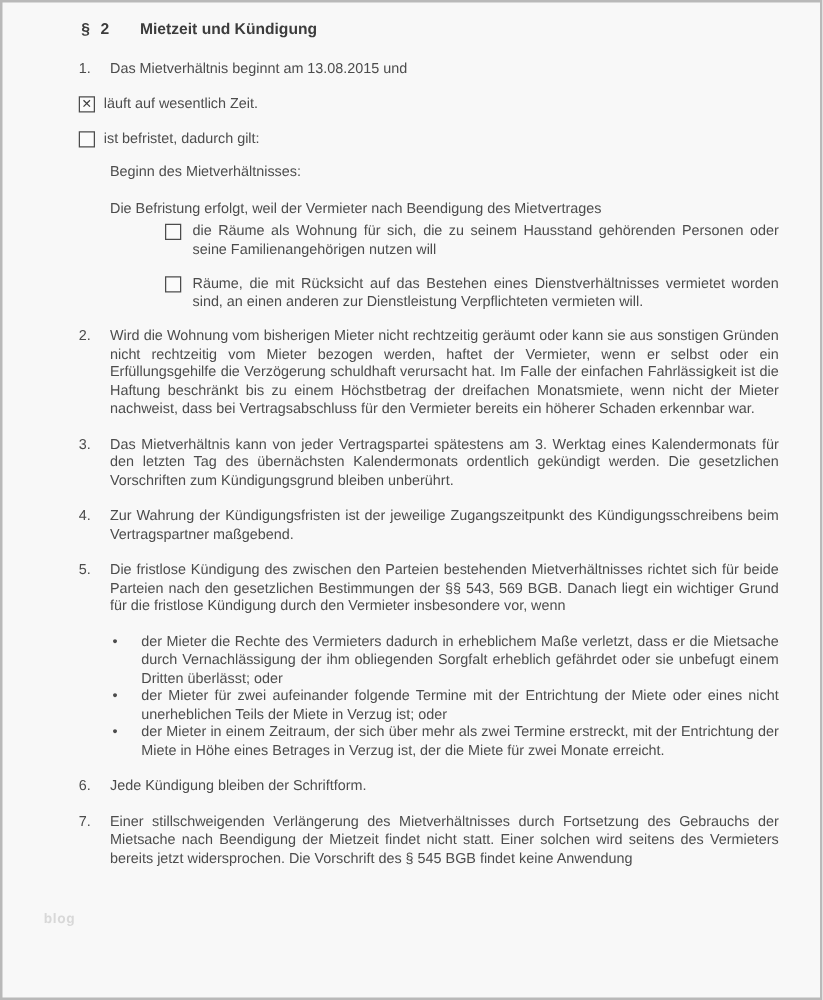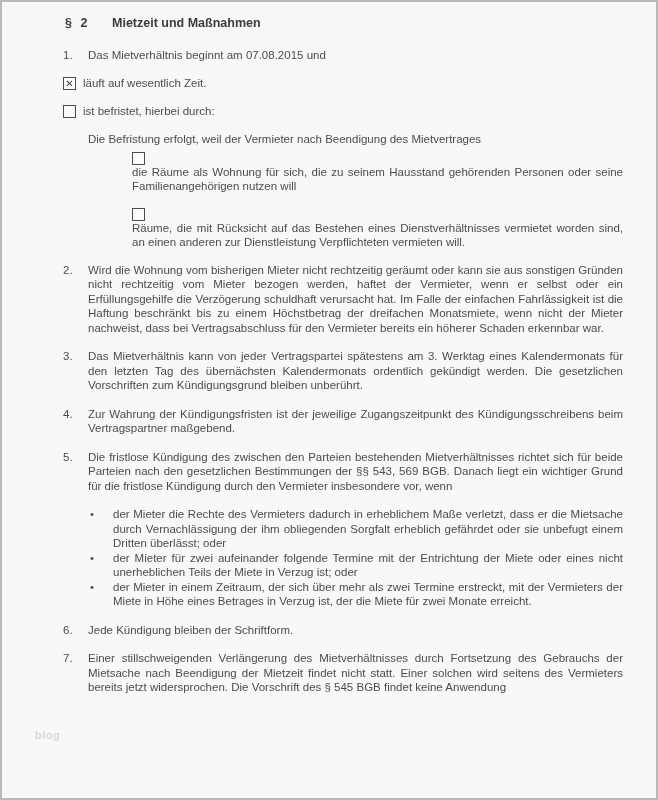--- a/index.html
+++ b/index.html
@@ -40,21 +40,21 @@
     display: flex; align-items: center; justify-content: center;
     font-size: 10px; line-height: 10px;
     color: #3e3e3e;
     margin-top: 1px; margin-right: 7px;
   }
   .opt-label { flex: 1; }
 
   .befristet-block { margin-left: 25px; margin-bottom: 14px; }
   .befristet-intro { margin-left: 25px; margin-bottom: 4px; }
 
-  .sub-opt { display: flex; align-items: flex-start; margin-left: 69px; margin-bottom: 13px; flex-direction: column; }
+  .sub-opt { display: flex; align-items: flex-start; margin-left: 69px; margin-bottom: 13px; }
   .sub-opt .checkbox { margin-right: 9px; }
   .sub-opt-label { flex: 1; text-align: justify; }
 
   .bullet-list { margin-bottom: 14px; }
   .bullet-row { display: flex; margin-left: 27px; }
   .bullet-glyph { width: 23px; flex-shrink: 0; }
   .bullet-text { flex: 1; text-align: justify; }
 
   .watermark {
     position: absolute;
@@ -66,39 +66,40 @@
   }
 </style>
 </head>
 <body>
 
 <div class="page">
   <div class="content">
 
     <div class="heading">
       <span class="heading-section">§ 2</span>
-      <span>Mietzeit und Maßnahmen</span>
+      <span>Mietzeit und Kündigung</span>
     </div>
 
     <div class="item">
       <span class="item-num">1.</span>
-      <div class="item-body">Das Mietverhältnis beginnt am 07.08.2015 und</div>
+      <div class="item-body">Das Mietverhältnis beginnt am 13.08.2015 und</div>
     </div>
 
     <div class="opt-row">
       <span class="checkbox">✕</span>
       <span class="opt-label">läuft auf wesentlich Zeit.</span>
     </div>
 
     <div class="opt-row">
       <span class="checkbox"></span>
-      <span class="opt-label">ist befristet, hierbei durch:</span>
+      <span class="opt-label">ist befristet, dadurch gilt:</span>
     </div>
 
     <div class="befristet-block">
+      <div>Beginn des Mietverhältnisses:</div>
     </div>
 
     <div class="befristet-intro">Die Befristung erfolgt, weil der Vermieter nach Beendigung des Mietvertrages</div>
 
     <div class="sub-opt">
       <span class="checkbox"></span>
       <span class="sub-opt-label">die Räume als Wohnung für sich, die zu seinem Hausstand gehörenden Personen oder seine Familienangehörigen nutzen will</span>
     </div>
 
 
@@ -131,21 +132,21 @@
       <div class="bullet-row">
         <span class="bullet-glyph">•</span>
         <span class="bullet-text">der Mieter die Rechte des Vermieters dadurch in erheblichem Maße verletzt, dass er die Mietsache durch Vernachlässigung der ihm obliegenden Sorgfalt erheblich gefährdet oder sie unbefugt einem Dritten überlässt; oder</span>
       </div>
       <div class="bullet-row">
         <span class="bullet-glyph">•</span>
         <span class="bullet-text">der Mieter für zwei aufeinander folgende Termine mit der Entrichtung der Miete oder eines nicht unerheblichen Teils der Miete in Verzug ist; oder</span>
       </div>
       <div class="bullet-row">
         <span class="bullet-glyph">•</span>
-        <span class="bullet-text">der Mieter in einem Zeitraum, der sich über mehr als zwei Termine erstreckt, mit der Vermieters der Miete in Höhe eines Betrages in Verzug ist, der die Miete für zwei Monate erreicht.</span>
+        <span class="bullet-text">der Mieter in einem Zeitraum, der sich über mehr als zwei Termine erstreckt, mit der Entrichtung der Miete in Höhe eines Betrages in Verzug ist, der die Miete für zwei Monate erreicht.</span>
       </div>
     </div>
 
     <div class="item">
       <span class="item-num">6.</span>
       <div class="item-body">Jede Kündigung bleiben der Schriftform.</div>
     </div>
 
     <div class="item">
       <span class="item-num">7.</span>

